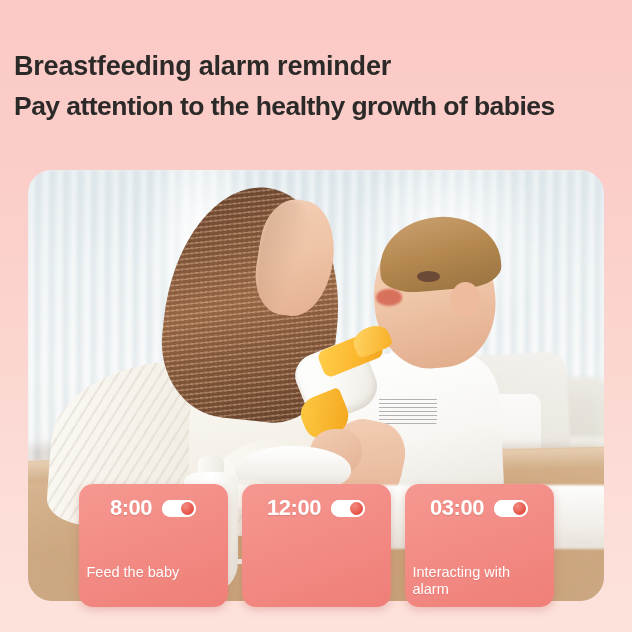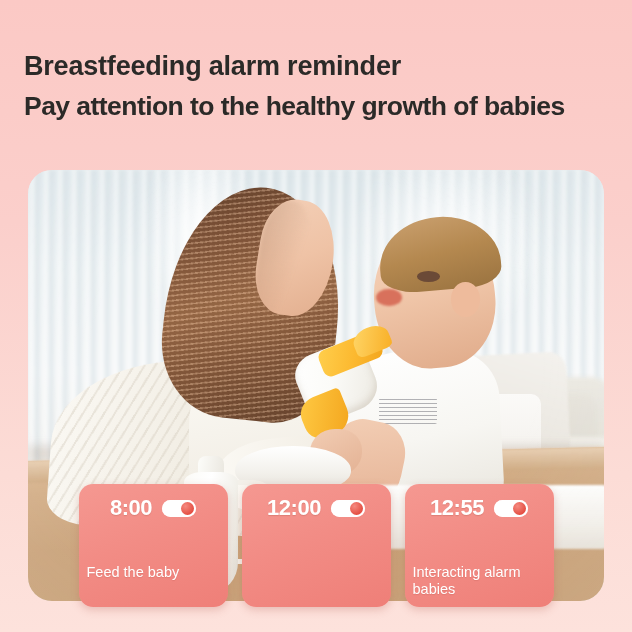--- a/index.html
+++ b/index.html
@@ -11,21 +11,21 @@
   }
   body {
     font-family: "Liberation Sans", sans-serif;
     background: linear-gradient(180deg, #fbc9c5 0%, #fbcfcb 35%, #fcdcd6 75%, #fde2dc 100%);
     position: relative;
   }
 
   
   .header {
     position: absolute;
-    left: 24px;
+    left: 14px;
     top: 46px;
     width: 600px;
   }
   .title-line {
     color: #2b2a28;
     font-weight: bold;
     font-size: 27px;
     line-height: 40px;
     letter-spacing: -0.2px;
     white-space: nowrap;
@@ -511,21 +511,21 @@
     <div class="card-top">
       <span class="card-time">12:00</span>
       <span class="toggle">
         <span class="knob"></span>
       </span>
     </div>
   </div>
 
   <div class="card">
     <div class="card-top">
-      <span class="card-time">12:55</span>
+      <span class="card-time">03:00</span>
       <span class="toggle">
         <span class="knob"></span>
       </span>
     </div>
-    <div class="card-label">Interacting alarm babies</div>
+    <div class="card-label">Interacting with alarm</div>
   </div>
 
 </div>
 
 </body></html>

